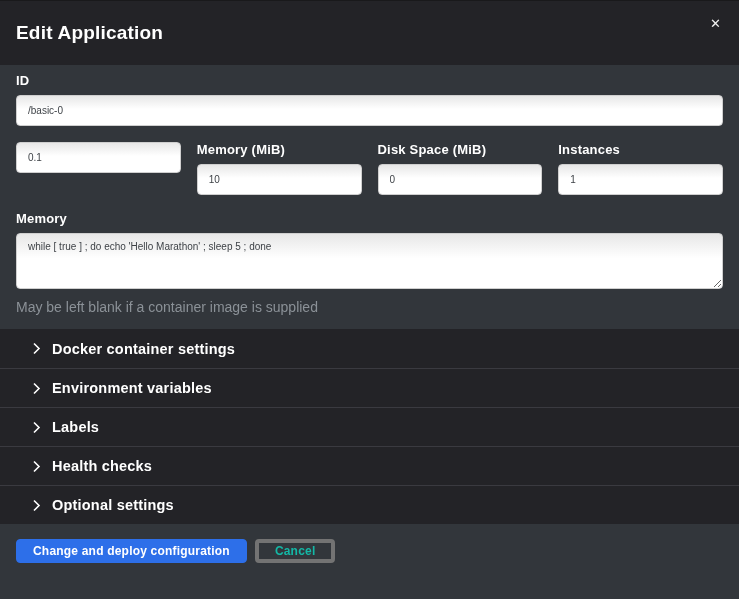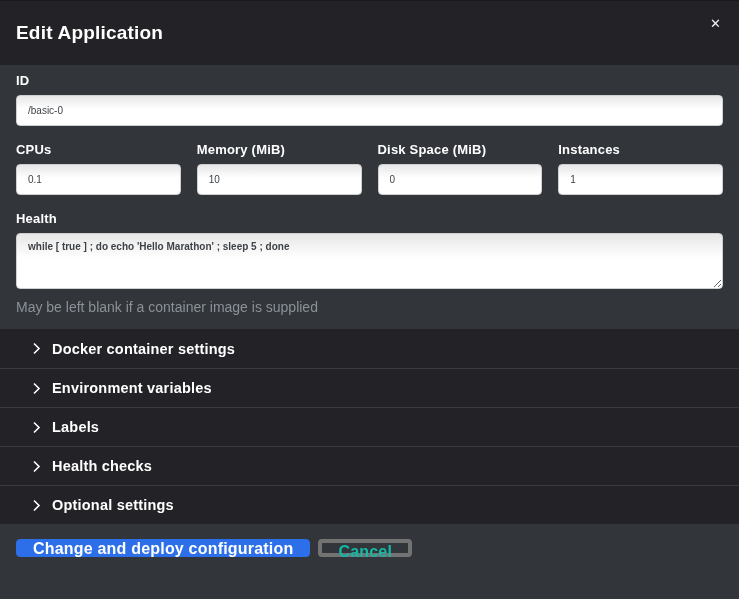--- a/index.html
+++ b/index.html
@@ -49,21 +49,21 @@
     font-family: inherit;
     font-size: 10px; color: #3e4247;
     background: linear-gradient(to bottom, #e7e7e7 0%, #ffffff 45%);
     border: 1px solid #cfcfcf;
     border-radius: 4px;
     outline: none;
   }
   .text-input { height: 31px; padding: 0 11px; }
   .text-area {
     height: 56px; padding: 6px 11px;
-    resize: both; line-height: 1.45; overflow: hidden; font-weight: bold;
+    resize: both; line-height: 1.45; overflow: hidden;
   }
   .grid-row {
     display: grid;
     grid-template-columns: repeat(4, 1fr);
     gap: 16px;
     margin-top: 16px;
   }
   .command-group { margin-top: 16px; }
   .help-text {
     margin-top: 6px;
@@ -83,23 +83,23 @@
     color: #ffffff; font-size: 14.5px; font-weight: 700; letter-spacing: .2px;
   }
   
   .modal-footer {
     flex: 1 1 auto;
     background: #32363b;
     padding: 15px 16px;
     display: flex; align-items: flex-start;
   }
   .btn {
-    height: 18px;
+    height: 24px;
     border-radius: 4px;
-    font-family: inherit; font-size: 16px; font-weight: 600;
+    font-family: inherit; font-size: 12px; font-weight: 600;
     padding: 0 16px; cursor: pointer;
     letter-spacing: .2px;
   }
   .btn-primary {
     background: #2d6fe9; border: 1px solid #2d6fe9; color: #ffffff;
   }
   .btn-cancel {
     background: transparent; border: 4px solid #737373; color: #14b8a6;
     margin-left: 8px;
   }
@@ -116,39 +116,38 @@
 
   <div class="form-section">
 
     <div class="field-group">
       <label class="field-label">ID</label>
       <input class="text-input" type="text" value="/basic-0" style="">
     </div>
 
     <div class="grid-row">
       <div class="field-group">
-        <label class="field-label">CPUs</label>
         <input class="text-input" type="text" value="0.1" style="">
       </div>
       <div class="field-group">
         <label class="field-label">Memory (MiB)</label>
         <input class="text-input" type="text" value="10" style="">
       </div>
       <div class="field-group">
         <label class="field-label">Disk Space (MiB)</label>
         <input class="text-input" type="text" value="0" style="">
       </div>
       <div class="field-group">
         <label class="field-label">Instances</label>
         <input class="text-input" type="text" value="1" style="">
       </div>
     </div>
 
     <div class="command-group">
-      <label class="field-label">Health</label>
+      <label class="field-label">Memory</label>
       <textarea class="text-area" spellcheck="false" style="">while [ true ] ; do echo 'Hello Marathon' ; sleep 5 ; done</textarea>
       <div class="help-text">May be left blank if a container image is supplied</div>
     </div>
 
   </div>
 
   <div class="accordion">
 
     <div class="accordion-row">
       <span class="chevron">

